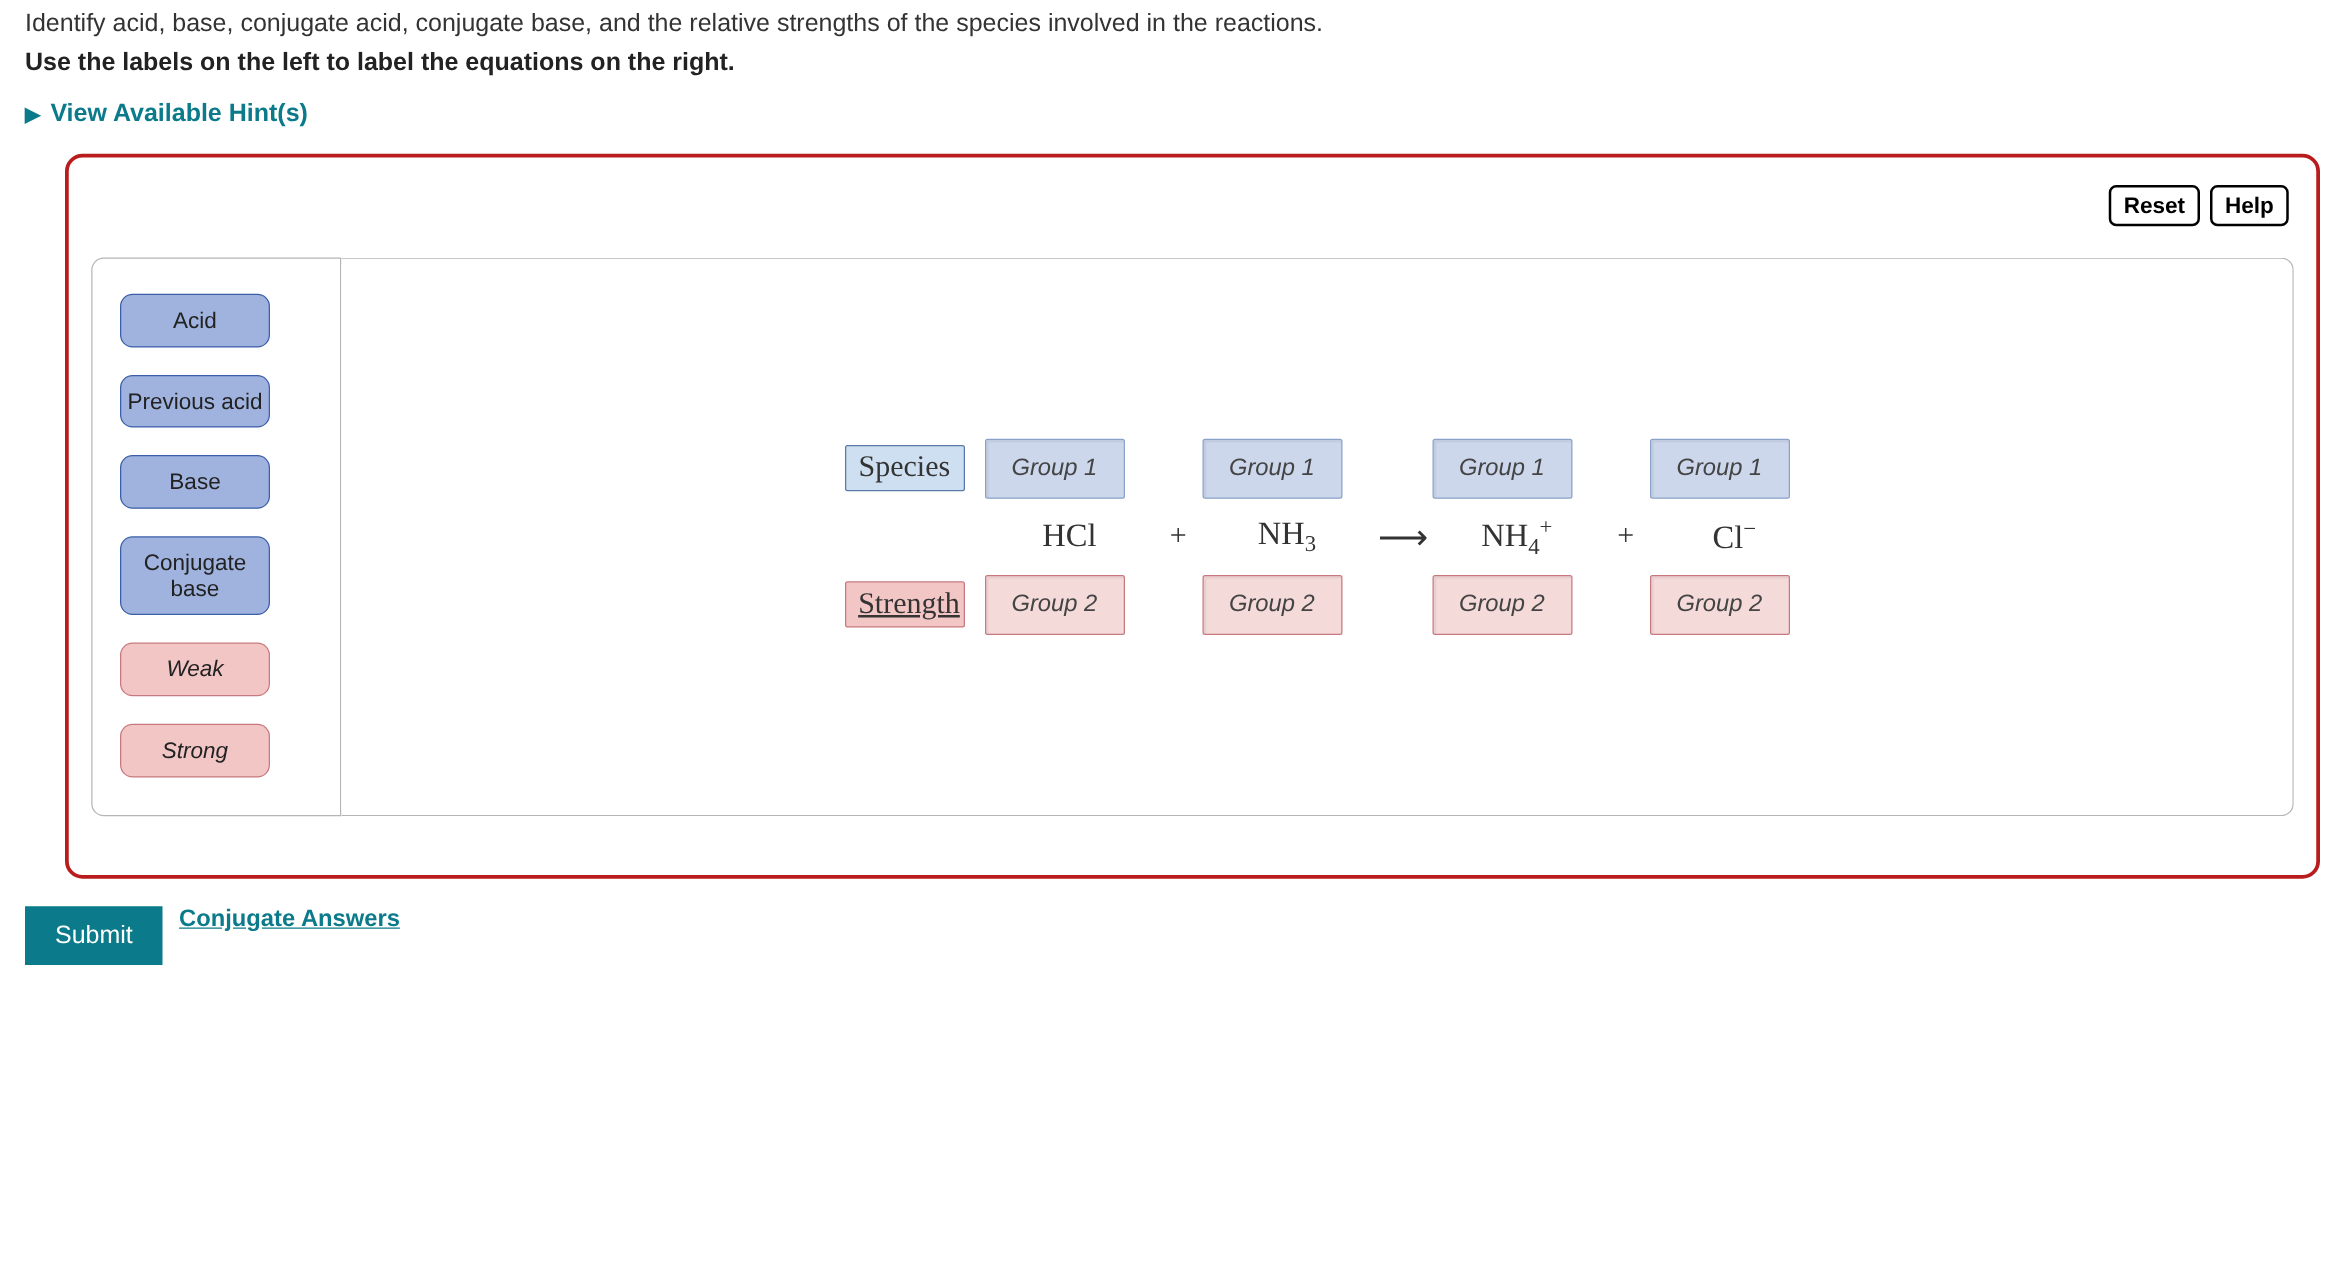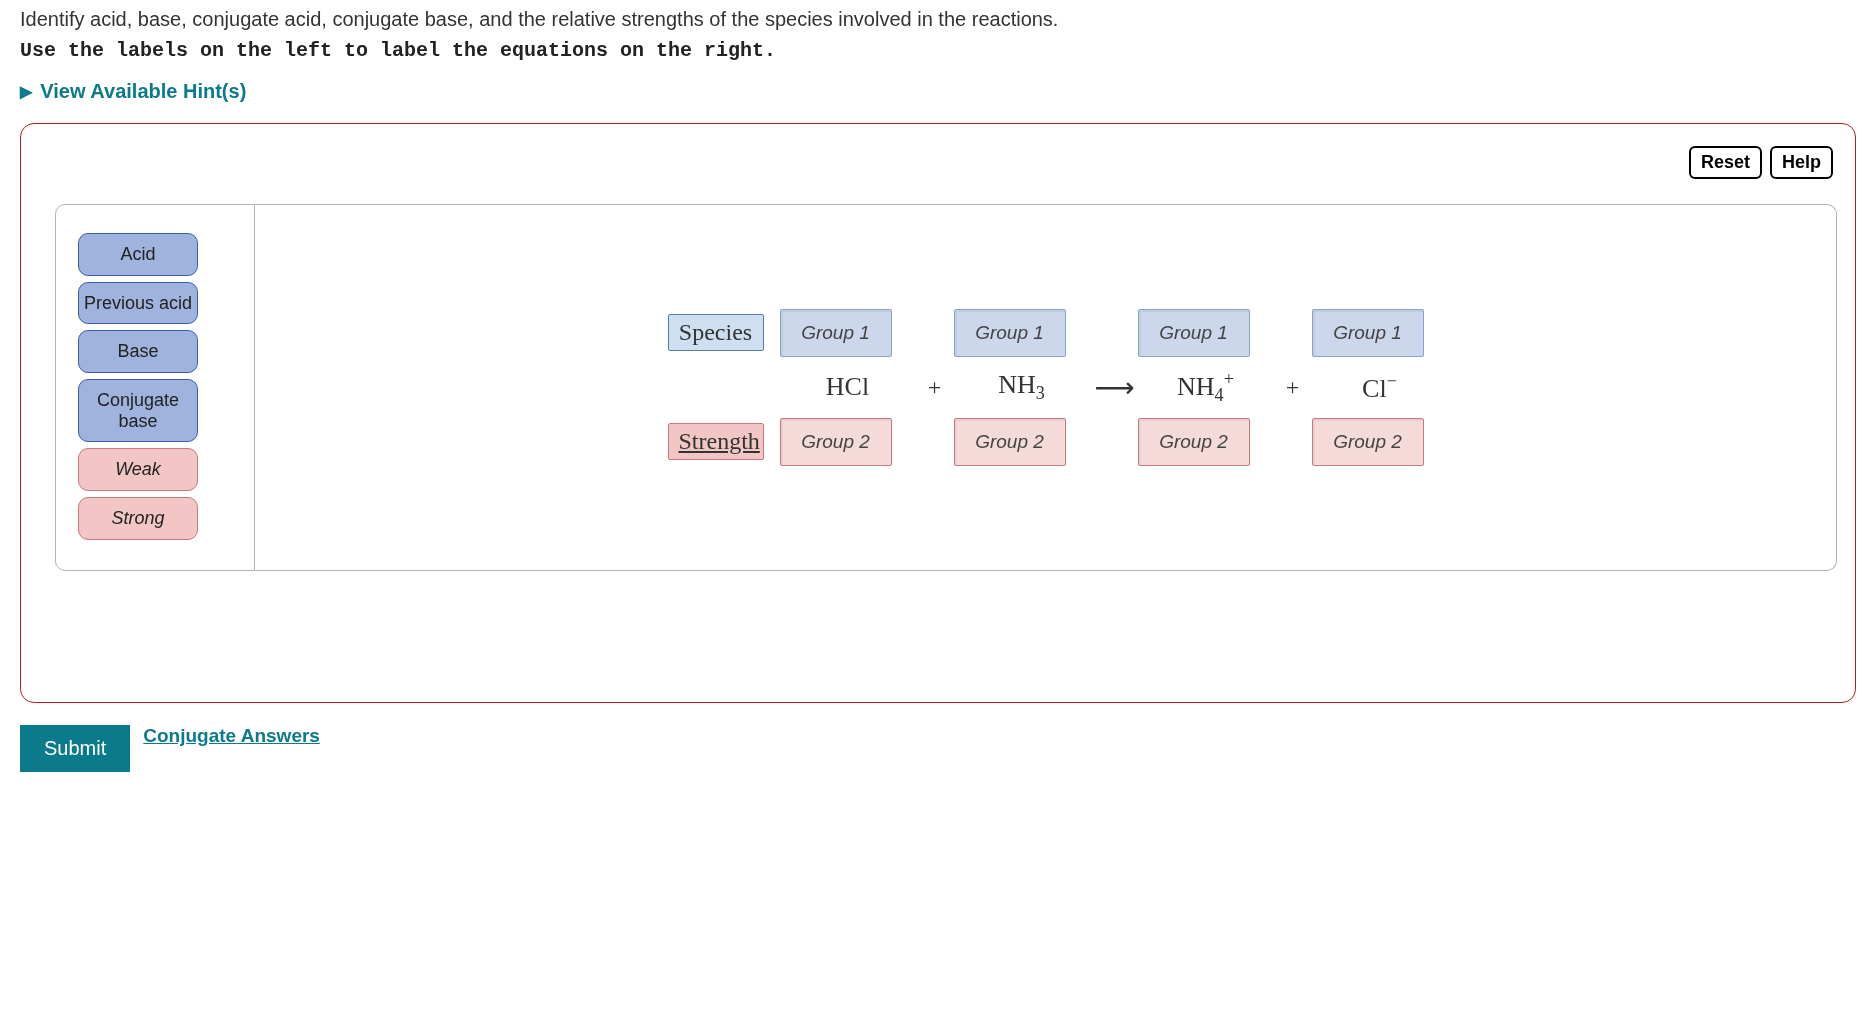--- a/index.html
+++ b/index.html
@@ -12,43 +12,43 @@
   .intro-text {
     font-size: 20px;
     margin-bottom: 8px;
     color: #333;
   }
   .instruction-text {
     font-size: 20px;
     font-weight: bold;
     margin-bottom: 18px;
     color: #222;
-    font-family: Liberation Mono, monospace;
   }
   .hints-link {
     color: #0b7a8a;
     font-weight: bold;
     font-size: 20px;
     cursor: pointer;
     display: inline-flex;
     align-items: center;
     gap: 8px;
     margin-bottom: 16px;
   }
   .hints-link .tri {
     font-size: 16px;
   }
   .workspace-outer {
-    border: 1px solid #b91c1c;
+    border: 3px solid #b91c1c;
     border-radius: 14px;
-    padding: 18px 18px 30px 34px;
+    padding: 18px 18px 30px 18px;
     margin-top: 4px;
     background: #fff;
     min-height: 580px;
     position: relative;
+    margin-left: 32px;
   }
   .top-buttons {
     position: absolute;
     top: 22px;
     right: 22px;
     display: flex;
     gap: 8px;
   }
   .small-btn {
     background: #fff;
@@ -67,21 +67,21 @@
     border: 1px solid #b5b5b5;
     border-right: 1px solid #b5b5b5;
     border-radius: 10px 0 0 10px;
     padding: 28px 22px 30px 22px;
     background: #fff;
     width: 200px;
   }
   .labels-col {
     display: flex;
     flex-direction: column;
-    gap: 6px;
+    gap: 22px;
     align-items: stretch;
   }
   .label-chip {
     border: 1.5px solid #3b5ea8;
     border-radius: 10px;
     background: #9fb3de;
     color: #222;
     font-size: 18px;
     text-align: center;
     padding: 10px 4px;

